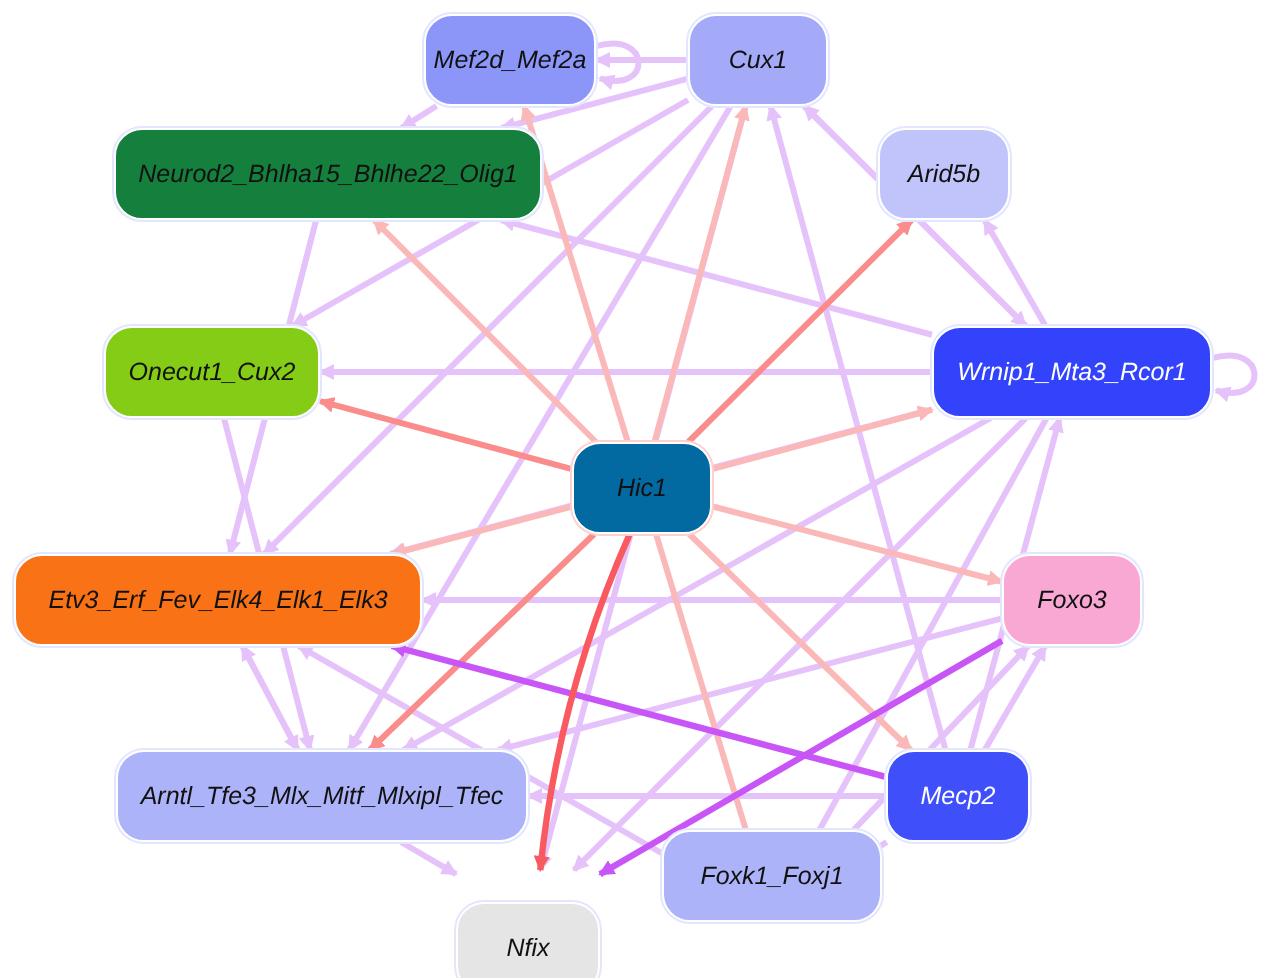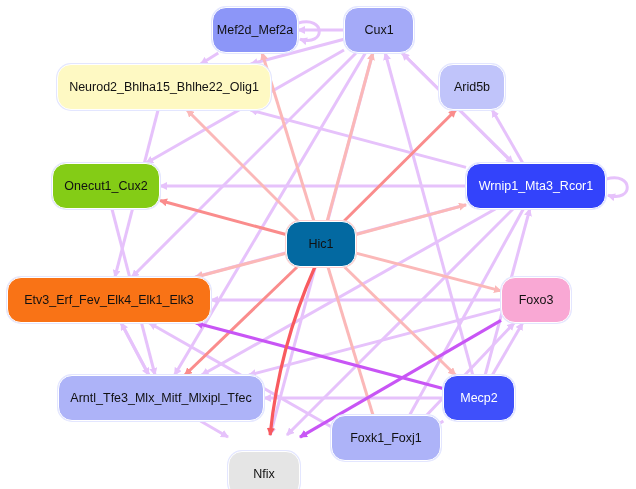--- a/index.html
+++ b/index.html
@@ -1,20 +1,20 @@
 <!DOCTYPE html>
 <html><head>
 <meta charset="utf-8">
 <style>
   html, body { margin:0; padding:0; background:#ffffff; }
   body { width:636px; height:489px; overflow:hidden; position:relative; font-family:"Liberation Sans", sans-serif; }
   #graph { position:absolute; left:0; top:0; width:636px; height:489px; }
   .node { position:absolute; box-sizing:border-box; border-radius:14px; border:1px solid #ffffff;
           box-shadow:0 0 0 1px #e3e6ff; display:flex; align-items:center; justify-content:center;
-          font-size:12.5px; color:#111; white-space:nowrap; cursor:pointer; }
+          font-size:12.5px; color:#111; white-space:nowrap; cursor:pointer;font-style:italic; }
   .node.dark { color:#ffffff; }
   .node.center { box-shadow:0 0 0 1px #ffd0d0; }
 </style>
 </head>
 <body>
 
 <svg id="graph" xmlns="http://www.w3.org/2000/svg" viewBox="0 0 636 489">
   <defs>
     <marker id="arrow-strong" markerWidth="8" markerHeight="8" refX="7" refY="4" orient="auto" markerUnits="userSpaceOnUse">
         <path d="M0,0 L8,4 L0,8 z" fill="#f85a5f"></path>
@@ -82,21 +82,21 @@
     </g>
 </svg>
 
 <div id="nodes-layer">
     <div class="node" style="left: 212px; top: 7px; width: 86px; height: 46px; background: rgb(140, 150, 248);">
       <span>Mef2d_Mef2a</span>
     </div>
     <div class="node" style="left: 344px; top: 7px; width: 70px; height: 46px; background: rgb(164, 170, 248);">
       <span>Cux1</span>
     </div>
-    <div class="node" style="left: 57px; top: 64px; width: 214px; height: 46px; background: #fef9c3; text-align: right;">
+    <div class="node" style="left: 57px; top: 64px; width: 214px; height: 46px; background: #15803d; text-align: right;">
       <span>Neurod2_Bhlha15_Bhlhe22_Olig1</span>
     </div>
     <div class="node" style="left: 439px; top: 64px; width: 66px; height: 46px; background: rgb(192, 196, 250);">
       <span>Arid5b</span>
     </div>
     <div class="node" style="left: 52px; top: 163px; width: 108px; height: 46px; background: #84cc16;">
       <span>Onecut1_Cux2</span>
     </div>
     <div class="node dark" style="left: 466px; top: 163px; width: 140px; height: 46px; background: rgb(51, 67, 251);">
       <span>Wrnip1_Mta3_Rcor1</span>

